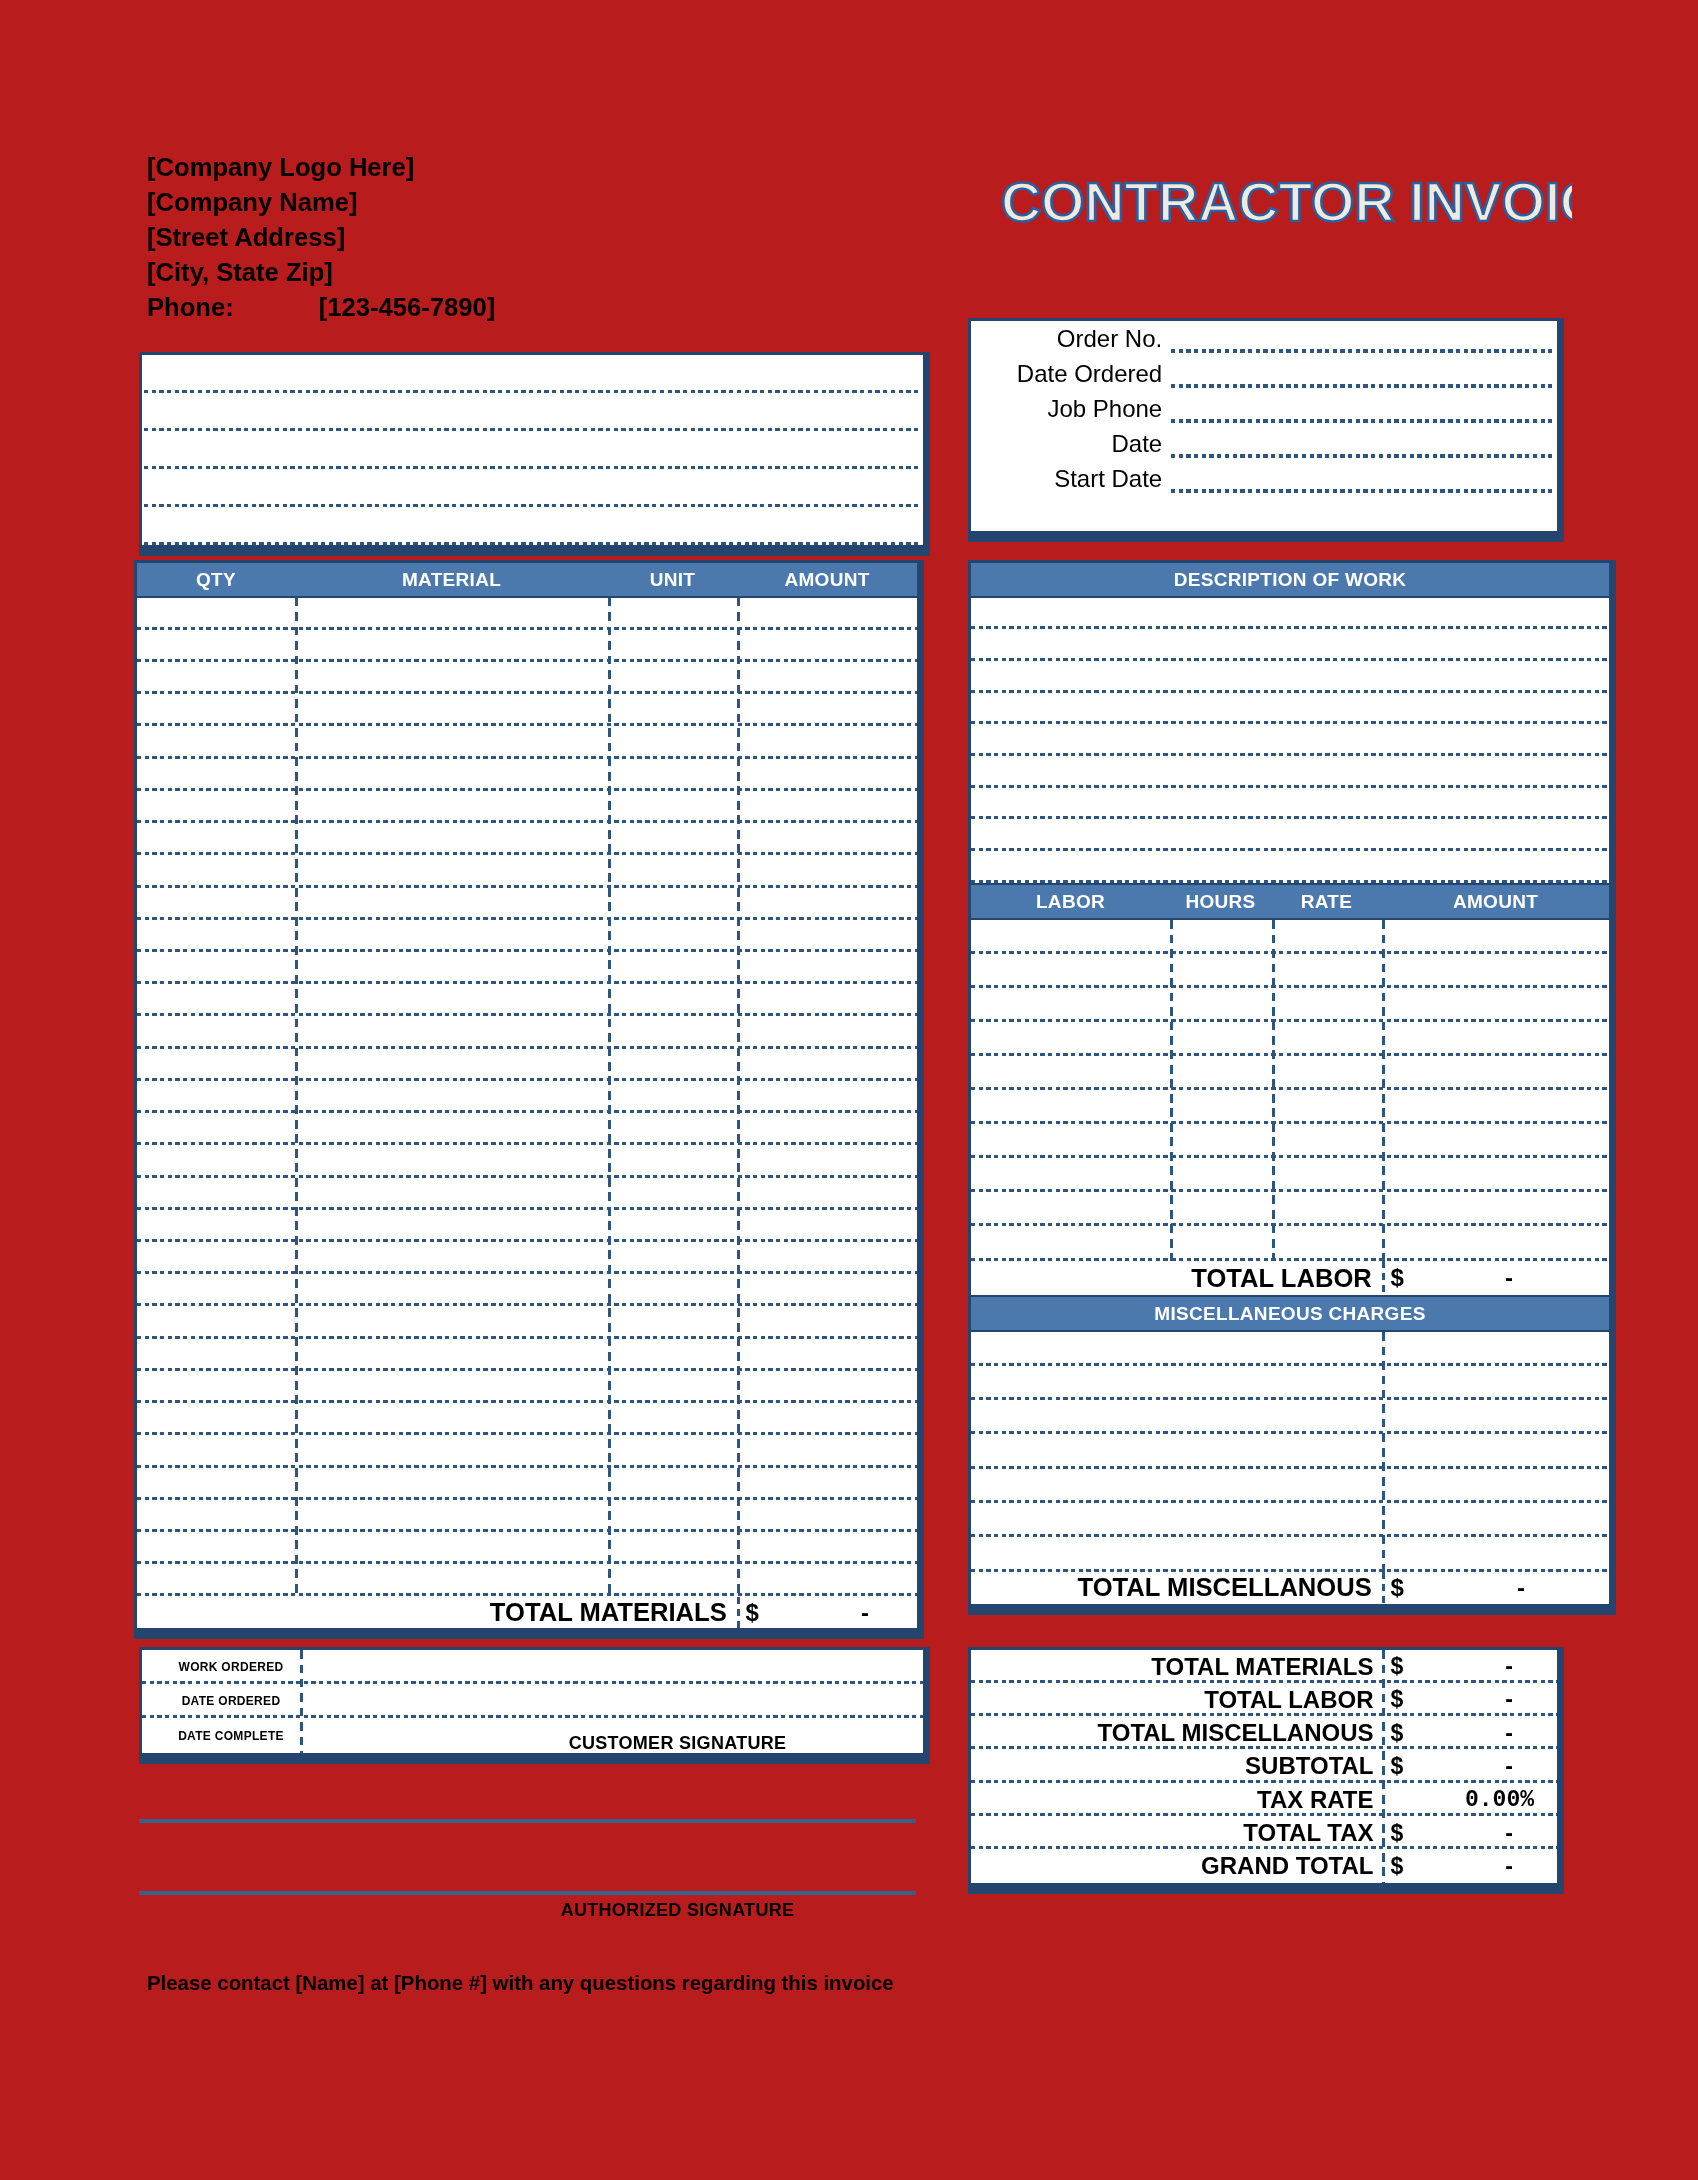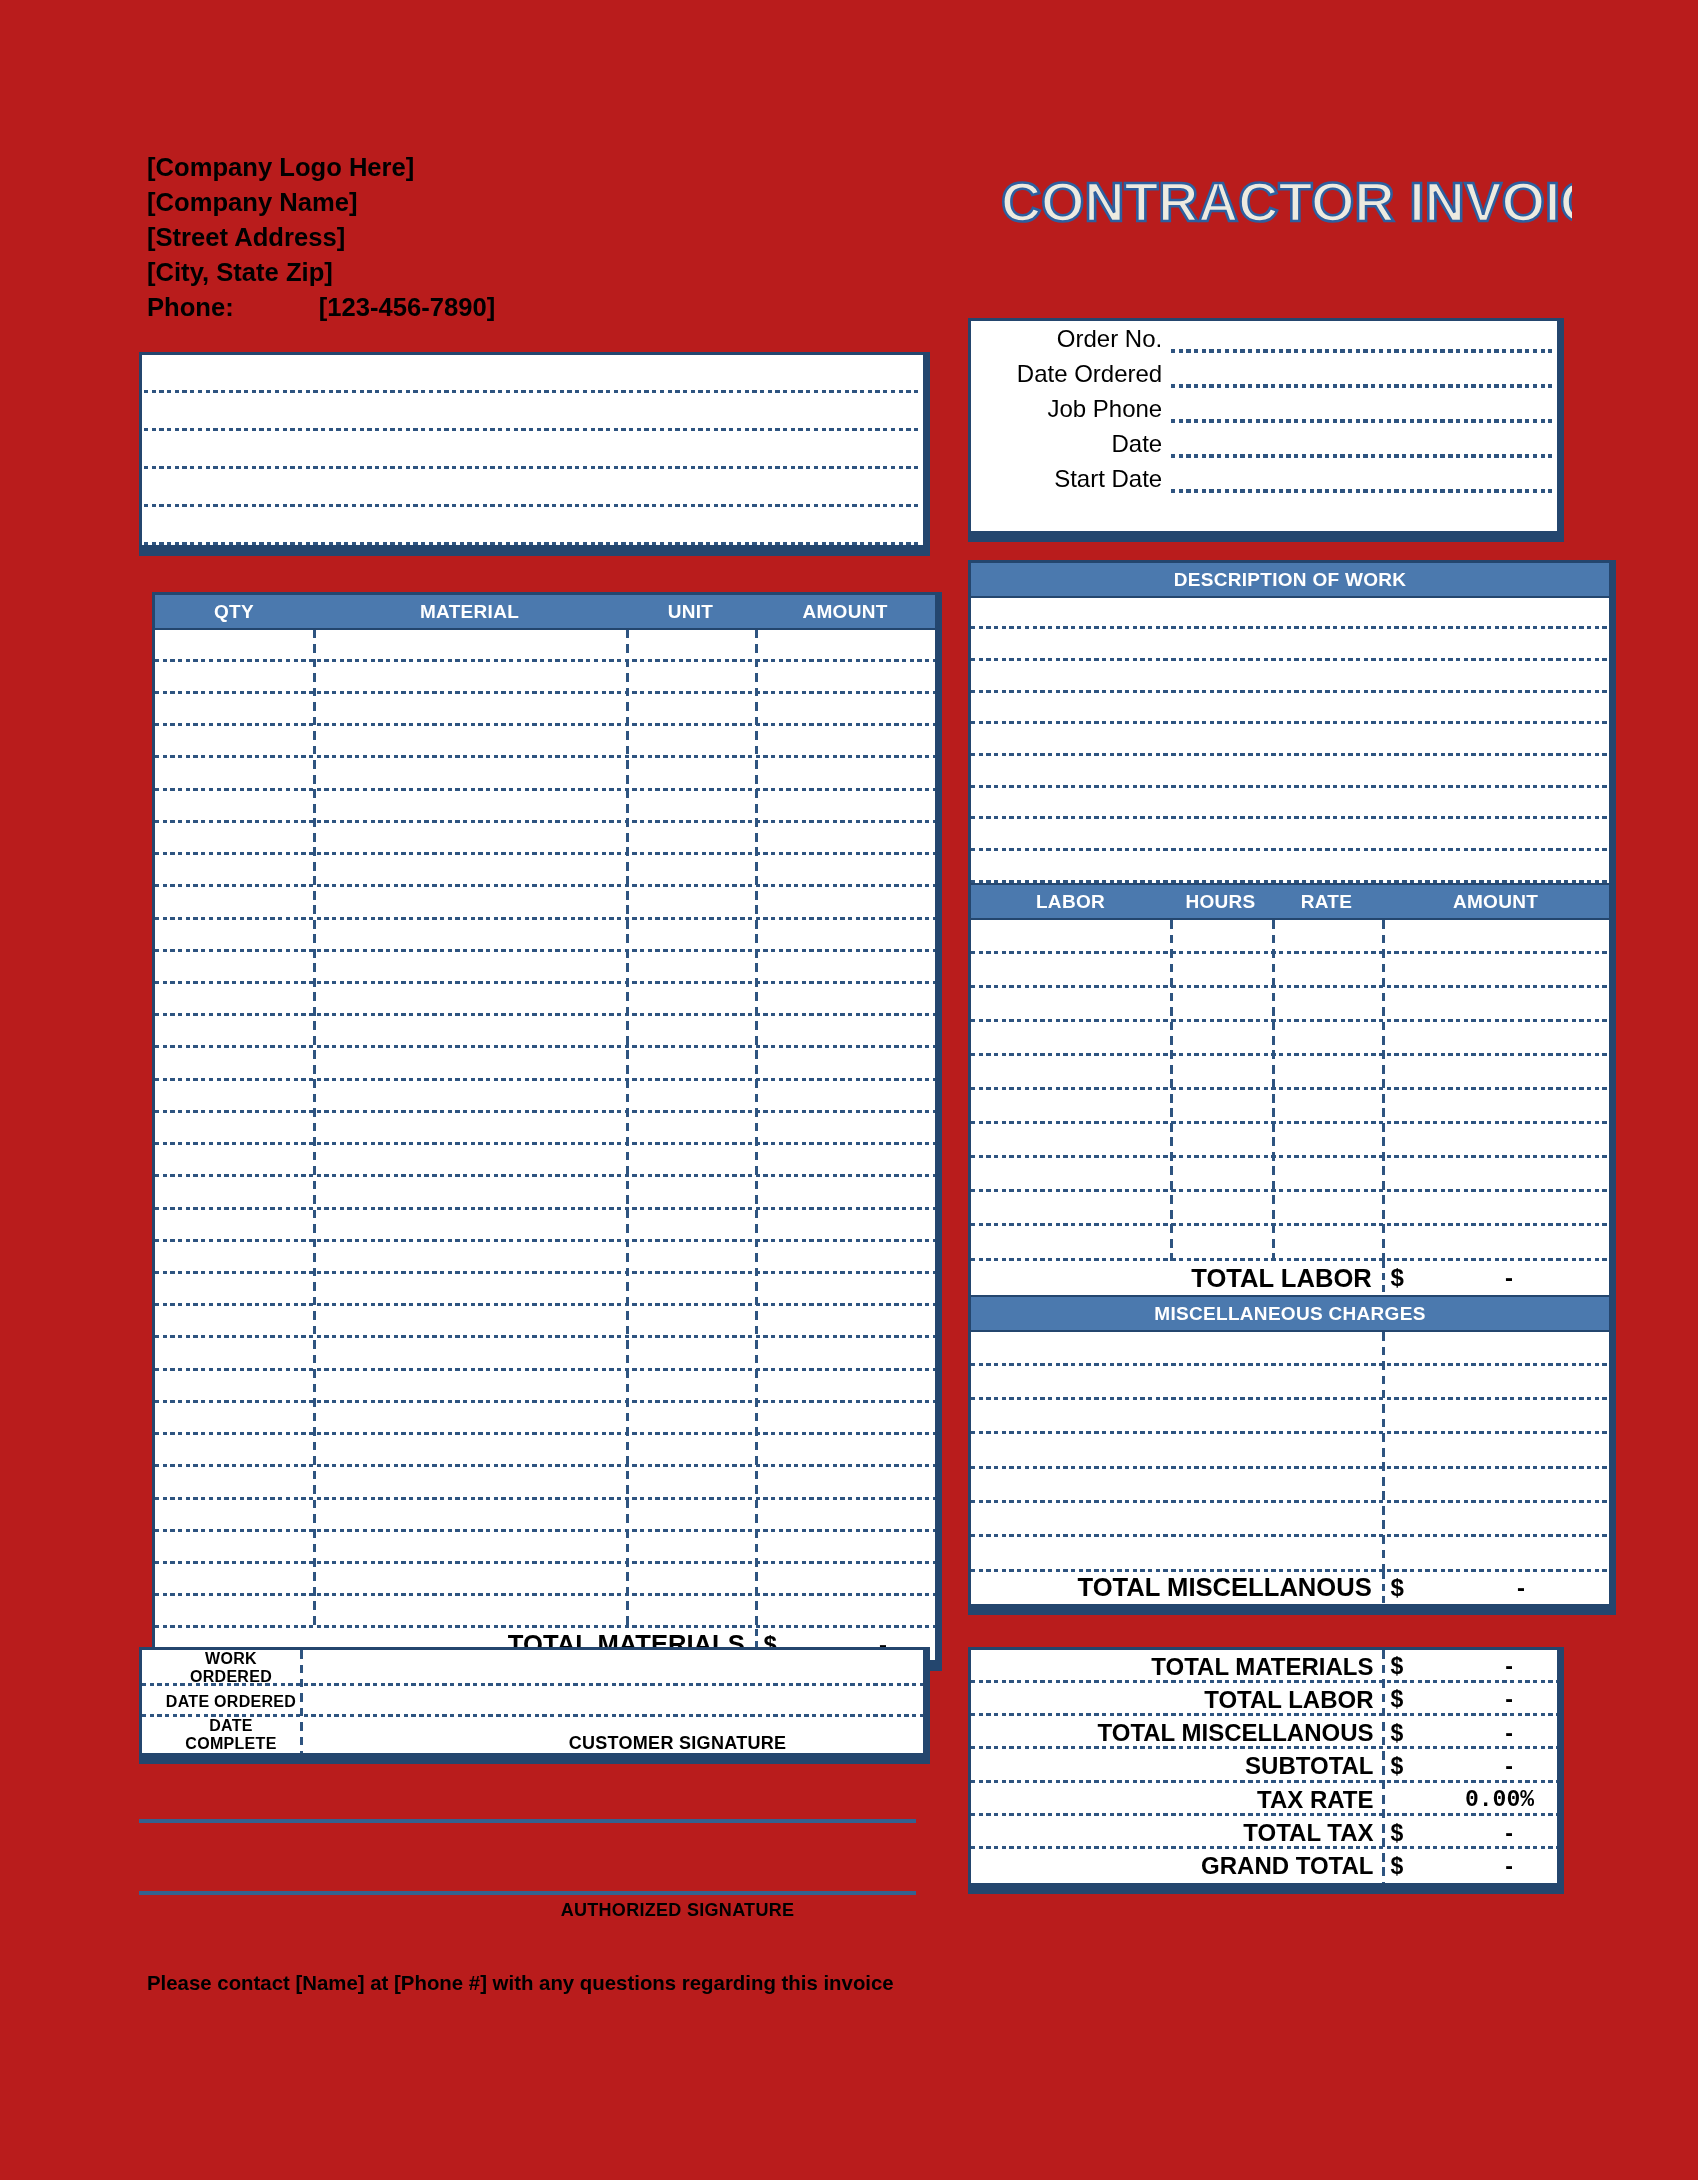--- a/index.html
+++ b/index.html
@@ -45,21 +45,21 @@
   .order-label{width:198px;text-align:right;padding-right:6.8px;font-size:24px;font-weight:400;}
   .order-line{flex:1;align-self:flex-end;height:3.4px;margin:0 5.1px 3.4px 1.7px;
               background:repeating-linear-gradient(90deg,var(--line-blue) 0 4.3px,transparent 4.3px 7.7px);}
 
   
   .soldto-box{left:139px;top:352px;width:791px;height:204px;display:flex;flex-direction:column;}
   .soldto-label{height:28px;padding:1.7px 6.8px 0;font-size:25.6px;font-weight:700;line-height:27px;}
   .soldto-rows{flex:1;display:flex;flex-direction:column;padding:0 1.7px;}
 
   
-  .materials{left:152px;top:560px;width:790px;height:1079px;display:flex;flex-direction:column;margin-top:32px;}
+  .materials{left:134px;top:560px;width:790px;height:1079px;display:flex;flex-direction:column;}
   .materials .bcell:nth-child(1){width:158px;}
   .materials .bcell:nth-child(2){width:313px;}
   .materials .bcell:nth-child(3){width:129px;}
   .materials .bcell:nth-child(4){flex:1;}
   .mat-body{flex:1;}
 
   
   .rightcol{left:968px;top:560px;width:648px;height:1055px;display:flex;flex-direction:column;}
   .desc-body{height:285px;}
   .labor-band .bcell:nth-child(1){width:199px;}
@@ -88,21 +88,21 @@
   .misc-total .tval{width:174px;}
   .misc-total .amt{padding-right:31px;}
   .cell-div{position:absolute;left:0;top:0;bottom:0;width:3.4px;
             background:repeating-linear-gradient(180deg,var(--line-blue) 0 6.8px,transparent 6.8px 12px);}
 
   
   .worklog-box{left:139px;top:1647px;width:791px;height:117px;}
   .wl-rows{display:flex;flex-direction:column;height:100%;}
   .wl-row{flex:1;display:flex;align-items:center;}
   .wl-row:not(:last-child){background:repeating-linear-gradient(90deg,var(--line-blue) 0 4.3px,transparent 4.3px 7.7px) left bottom / 100% 3.4px no-repeat;}
-  .wl-label{width:158px;text-align:center;font-size:16px;font-weight:700;letter-spacing:0.3px;padding-left:20px;}
+  .wl-label{width:158px;text-align:center;font-size:12px;font-weight:700;letter-spacing:0.3px;padding-left:20px;}
   .wl-line{flex:1;height:100%;}
 
   
   .summary-box{left:968px;top:1647px;width:596px;height:247px;}
   .sum-rows{display:flex;flex-direction:column;height:100%;}
   .sum-row{flex:1;display:flex;align-items:center;}
   .sum-row:not(:last-child){background:repeating-linear-gradient(90deg,var(--line-blue) 0 4.3px,transparent 4.3px 7.7px) left bottom / 100% 3.4px no-repeat;}
   .sum-label{width:411px;text-align:right;padding-right:8.5px;font-size:24px;font-weight:700;}
   .sum-cell{flex:1;display:flex;align-items:center;height:100%;}
   .sum-cur{padding-left:8.5px;font-size:23px;font-weight:700;min-width:24px;}

